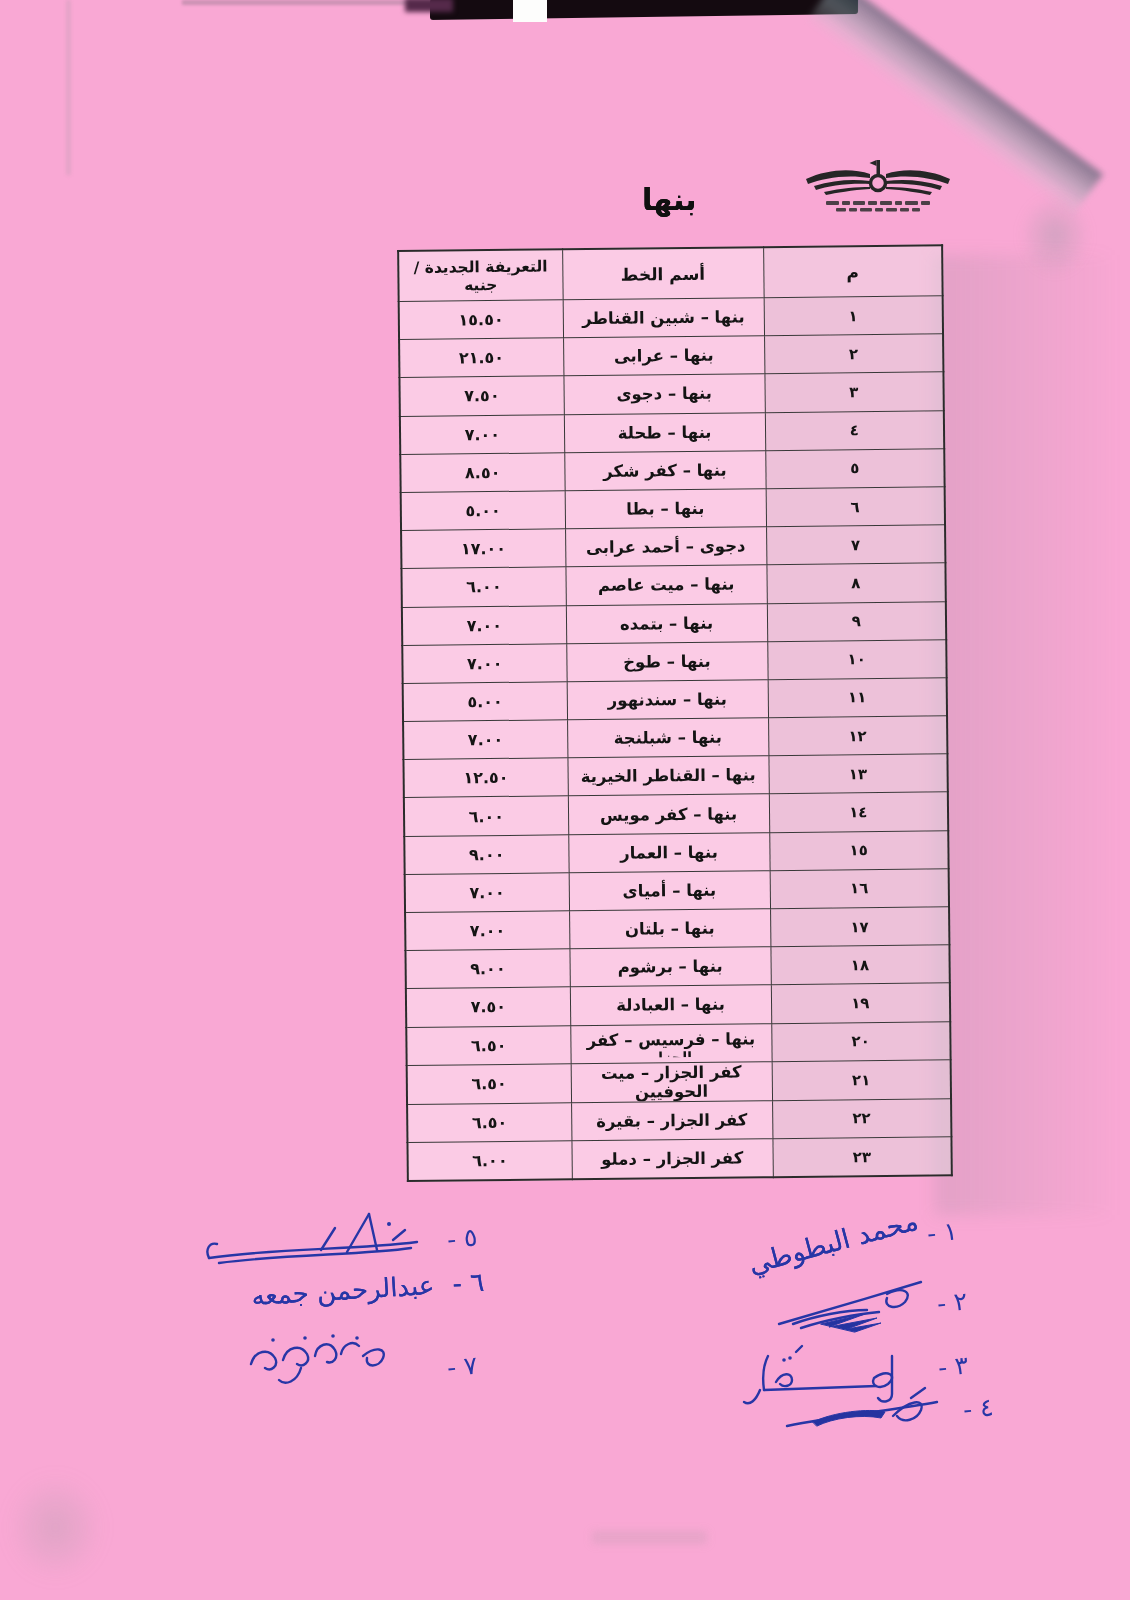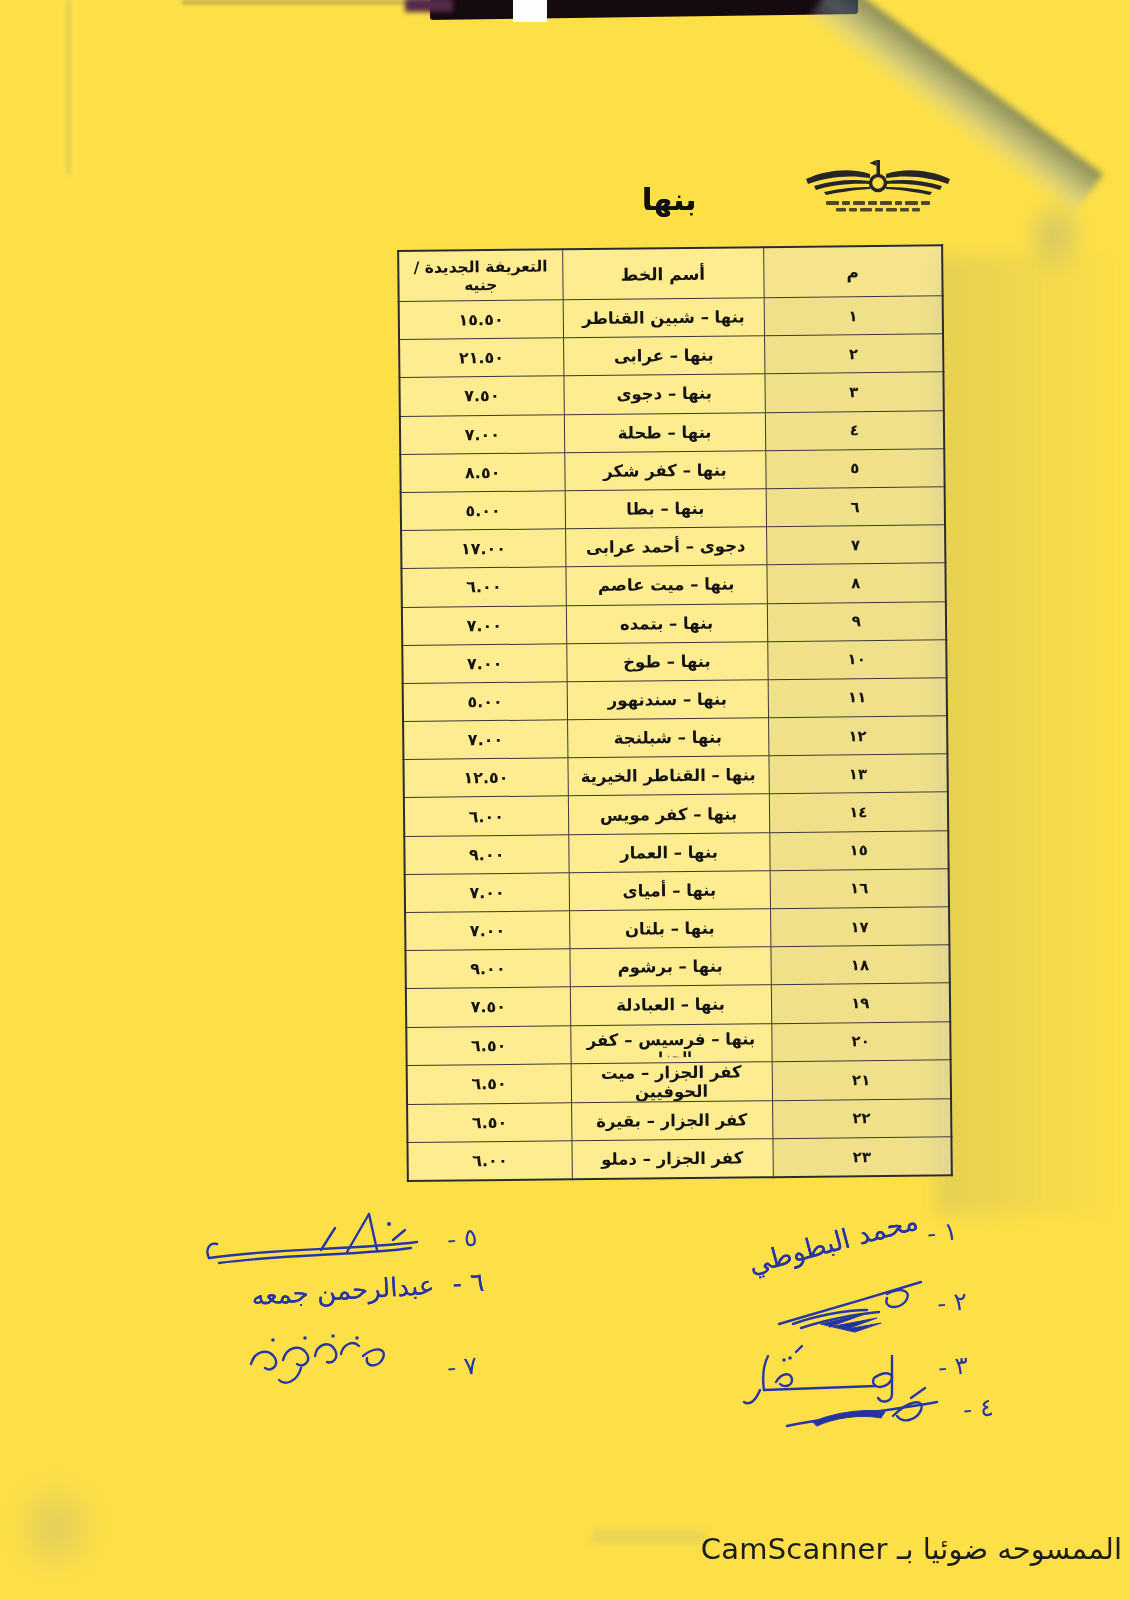--- a/index.html
+++ b/index.html
@@ -1,18 +1,18 @@
 <!DOCTYPE html>
 <html lang="ar"><head>
 <meta charset="utf-8">
 <style>
   html,body{margin:0;padding:0;background:#e9e9e9;}
   .page{
     position:relative;width:1130px;height:1600px;margin:0 auto;
-    background:#fde047;overflow:hidden;
+    background:#f9a8d4;overflow:hidden;
     font-family:"DejaVu Sans",sans-serif;color:#181818;
   }
 
   
   .artifact{position:absolute;pointer-events:none;}
   .top-band{left:430px;top:-4px;width:428px;height:21px;background:#140a10;
     transform:skewY(-0.8deg);border-radius:3px;filter:blur(0.7px);}
   .top-band-gap{left:513px;top:-2px;width:34px;height:24px;background:#fdfdfc;}
   .top-tip{left:405px;top:-2px;width:48px;height:14px;background:#55294a;filter:blur(2.5px);}
   .top-faint{left:182px;top:0;width:255px;height:5px;background:rgba(100,95,105,.3);filter:blur(1.5px);}
@@ -388,15 +388,14 @@
       <path d="M96,26 C98,16 108,12 114,18"></path>
       <path d="M56,40 C52,54 40,58 34,52"></path>
       <path d="M118,28 C130,18 142,20 138,30 C134,40 120,40 122,30"></path>
       <circle cx="28" cy="12" r="1.8"></circle>
         <circle cx="60" cy="10" r="1.8"></circle>
       <circle cx="88" cy="8" r="1.8"></circle>
         <circle cx="112" cy="10" r="1.8"></circle>
     </svg>
   </div>
 
-  <div class="footer">الممسوحه ضوئيا بـ CamScanner</div>
 
 </div>
 
 </body></html>

